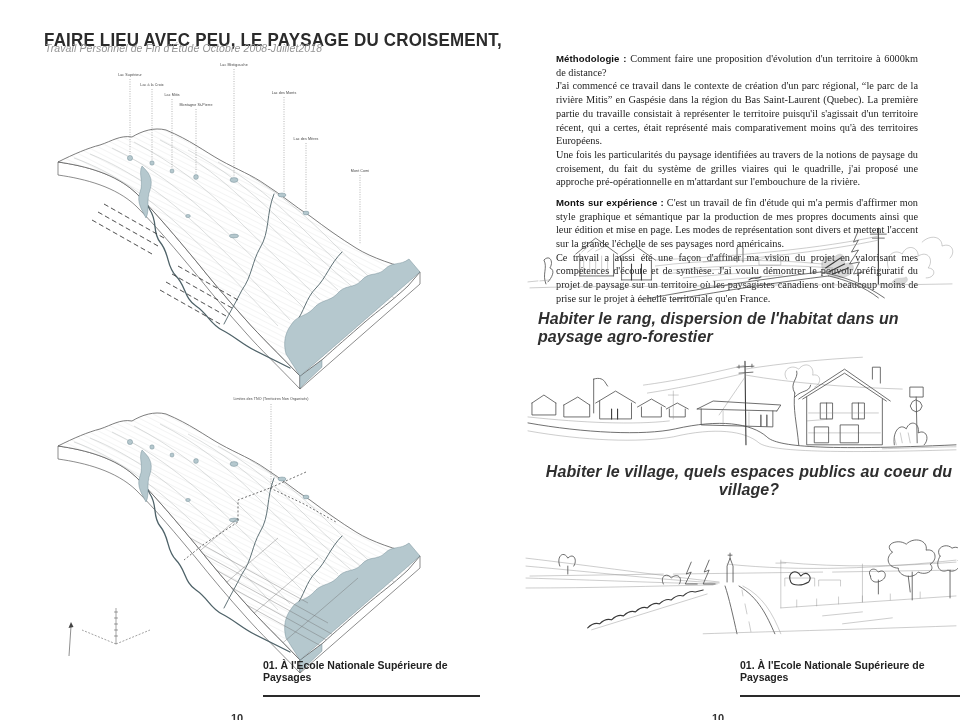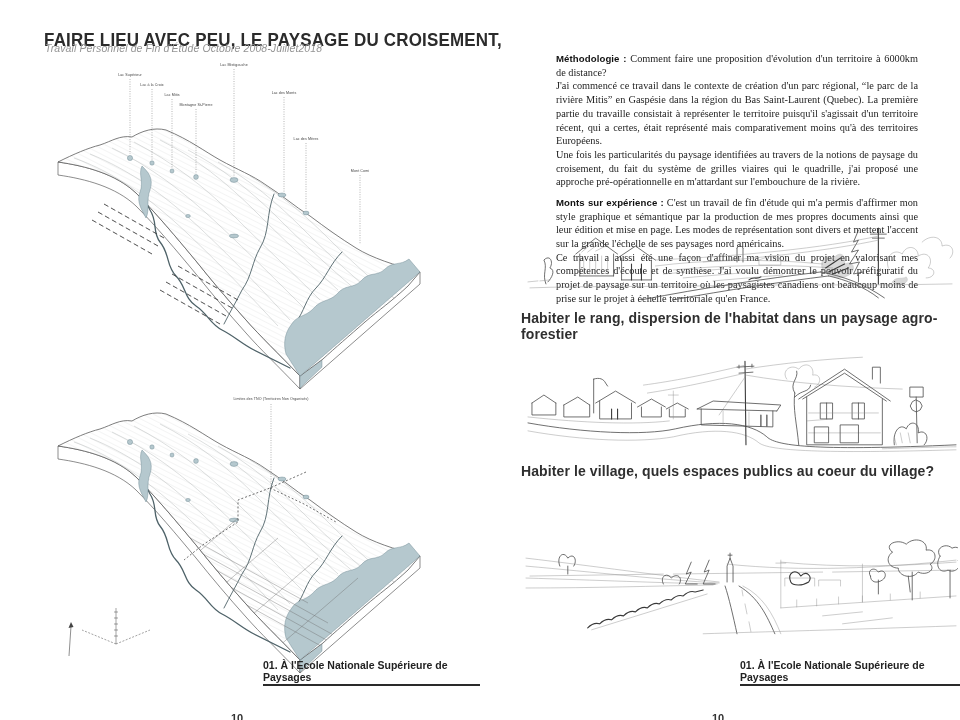--- a/index.html
+++ b/index.html
@@ -20,21 +20,21 @@
     position:absolute;left:45px;top:42px;font-size:10.5px;font-style:italic;
     color:var(--muted,#949494);letter-spacing:.1px;
   }
   .figure{position:absolute;}
   #map-figure-1{left:38px;top:54px;width:410px;height:336px;}
   #map-figure-2{left:38px;top:390px;width:410px;height:286px;}
 
   .footer-caption{
     position:absolute;top:659px;z-index:3;
     font-size:10.5px;font-weight:700;color:#222;
-    border-bottom:2px solid #2a2a2a;padding-bottom:1px;background:transparent;
+    border-bottom:2px solid #2a2a2a;padding-bottom:12px;background:transparent;
   }
   #footer-left{left:263px;right:0px;}
   #footer-right{left:260px;right:0px;}
   .page-number{position:absolute;top:712px;font-size:11px;font-weight:700;color:#333;}
   #pagenum-left{left:231px;}
   #pagenum-right{left:232px;}
 
   .body-text{
     position:absolute;left:76px;top:12px;width:362px;
     font-family:"Liberation Serif",serif;font-size:10.3px;line-height:1.33;
@@ -43,25 +43,25 @@
   .body-text p{margin:0 0 7px 0;white-space:pre-line;}
   .lead{
     font-family:"Liberation Sans",sans-serif;font-weight:700;font-size:9.6px;
     letter-spacing:.1px;color:#111;
   }
   .sketch{position:absolute;left:44px;width:434px;}
   #sketch-1{top:224px;height:78px;}
   #sketch-2{top:352px;height:106px;}
   #sketch-3{top:536px;height:100px;}
   .sketch-caption{
-    position:absolute;left:41px;font-size:14px;font-weight:600;
+    position:absolute;left:58px;font-size:16px;font-style:italic;font-weight:600;
     color:#2f2f2f;letter-spacing:.1px;
   }
   #caption-1{top:310px;}
-  #caption-2{top:463px;}
+  #caption-2{top:463px;text-align:center;}
   #caption-3{top:641px;}
 
   
   svg{display:block;}
   .face{fill:#ffffff;stroke:var(--map-ink,#5c5c5c);stroke-width:.8;}
   .side{fill:#ffffff;stroke:var(--map-ink,#5c5c5c);stroke-width:.7;}
   .water{fill:var(--water,#b5c8ce);stroke:#64808a;stroke-width:.4;}
   .contour{fill:none;stroke:#a8adad;stroke-width:.4;}
   .river{fill:none;stroke:#4e6268;stroke-linecap:round;}
   .leader{stroke:#5a5a5a;stroke-width:.45;stroke-dasharray:1 1.4;fill:none;}

